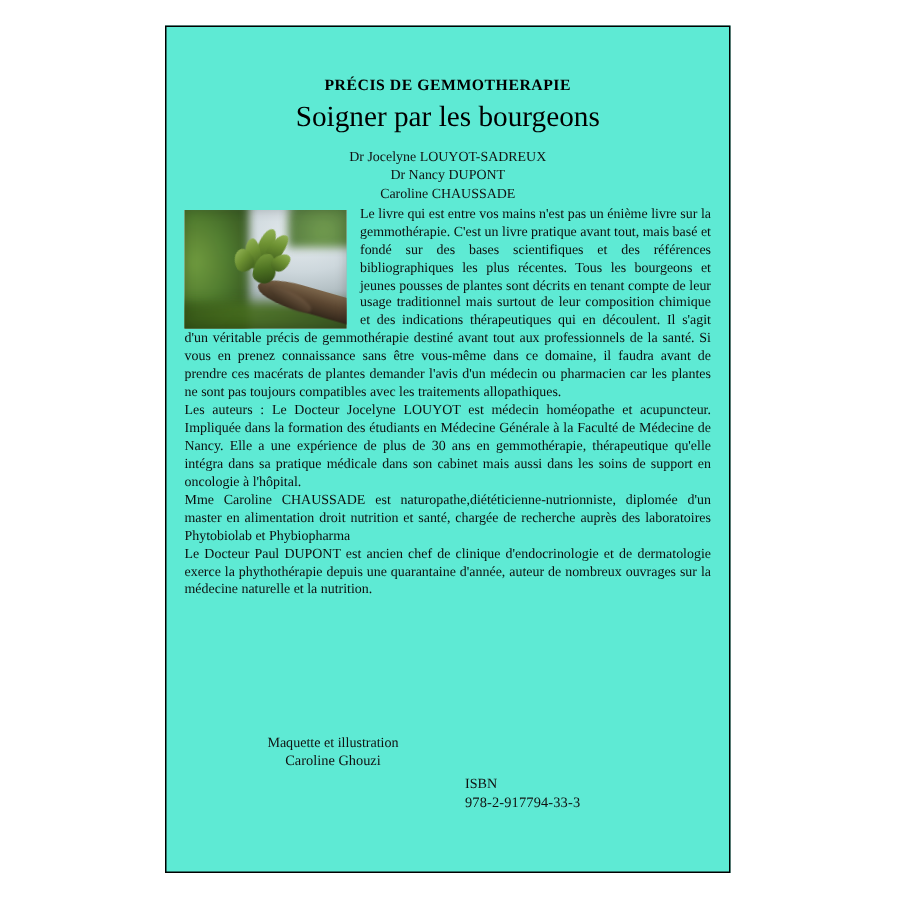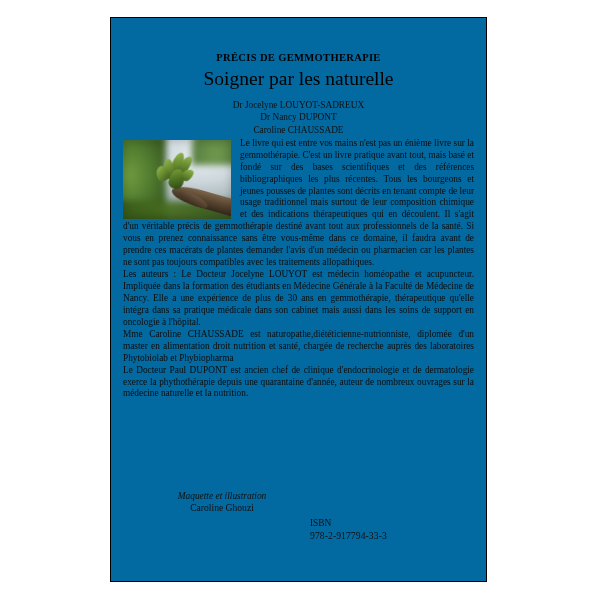--- a/index.html
+++ b/index.html
@@ -13,21 +13,21 @@
   }
 
   #page-frame {
     position: absolute;
     left: 110px;
     top: 17px;
     width: 377px;
     height: 565px;
     border: 1.4px solid #000000;
     box-sizing: border-box;
-    background: #0369a1;
+    background: #5eead4;
     overflow: hidden;
   }
 
   .inner {
     position: absolute;
     left: 0;
     top: 0;
     right: 0;
     bottom: 0;
     padding: 12px 12px 8px 12px;
@@ -184,21 +184,20 @@
     text-align: center;
     width: 170px;
   }
   .price {
     font-weight: bold;
     font-size: 10.4px;
     color: #000;
     line-height: 1.25;
   }
   .credit-label {
-    font-style: italic;
     font-size: 9.4px;
     color: #111;
     line-height: 1.3;
     margin-top: 1px;
   }
   .credit-name {
     font-size: 9.6px;
     color: #111;
     line-height: 1.3;
   }
@@ -222,21 +221,21 @@
   }
 </style>
 </head>
 <body>
 
 <div id="page-frame">
   <div class="inner">
 
     <div class="title-block">
       <div class="series-title">PRÉCIS DE GEMMOTHERAPIE</div>
-      <div class="main-title">Soigner par les naturelle</div>
+      <div class="main-title">Soigner par les bourgeons</div>
     </div>
 
     <div class="authors">
       <div>Dr Jocelyne LOUYOT-SADREUX</div>
       <div>Dr Nancy DUPONT</div>
       <div>Caroline CHAUSSADE</div>
     </div>
 
     <div class="body-text">
 

